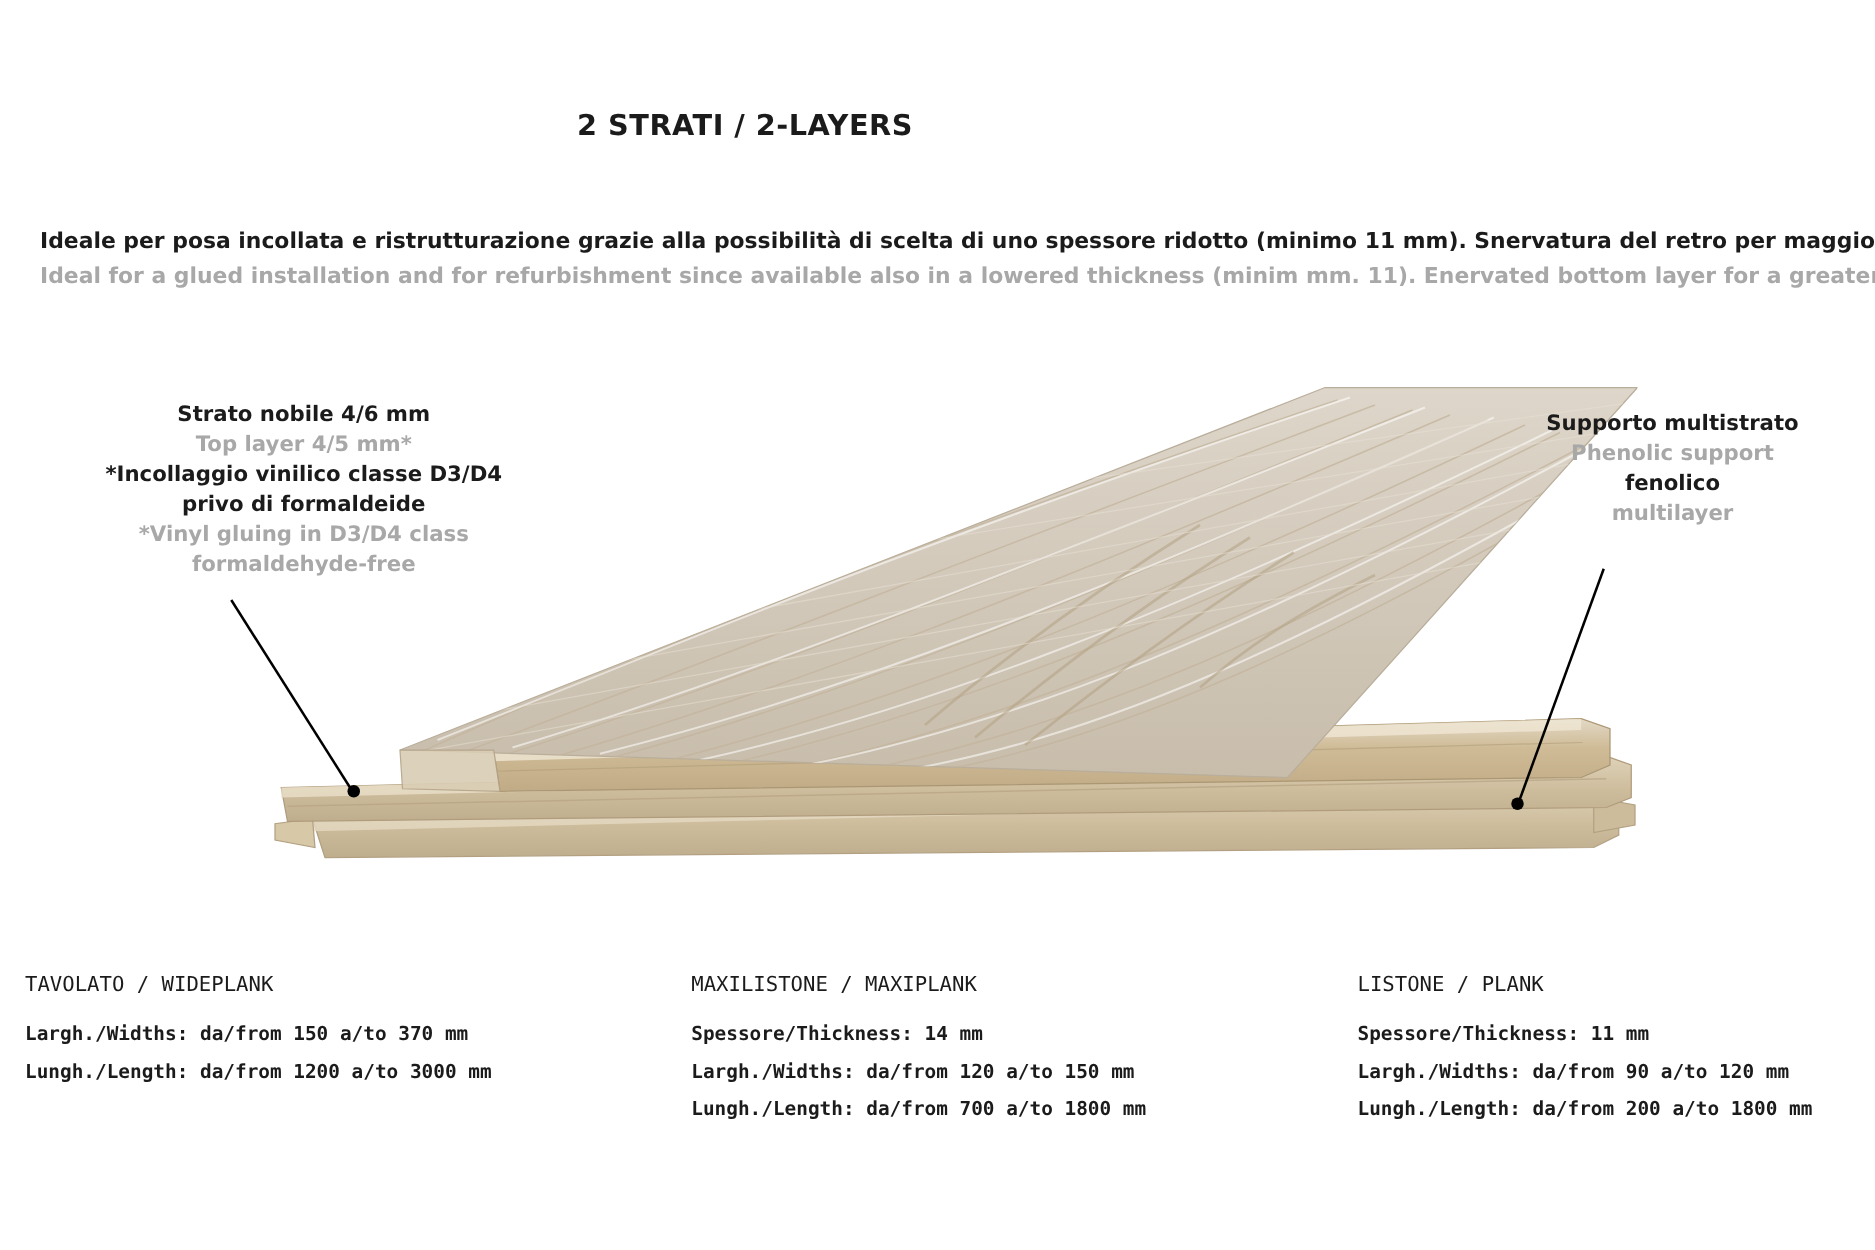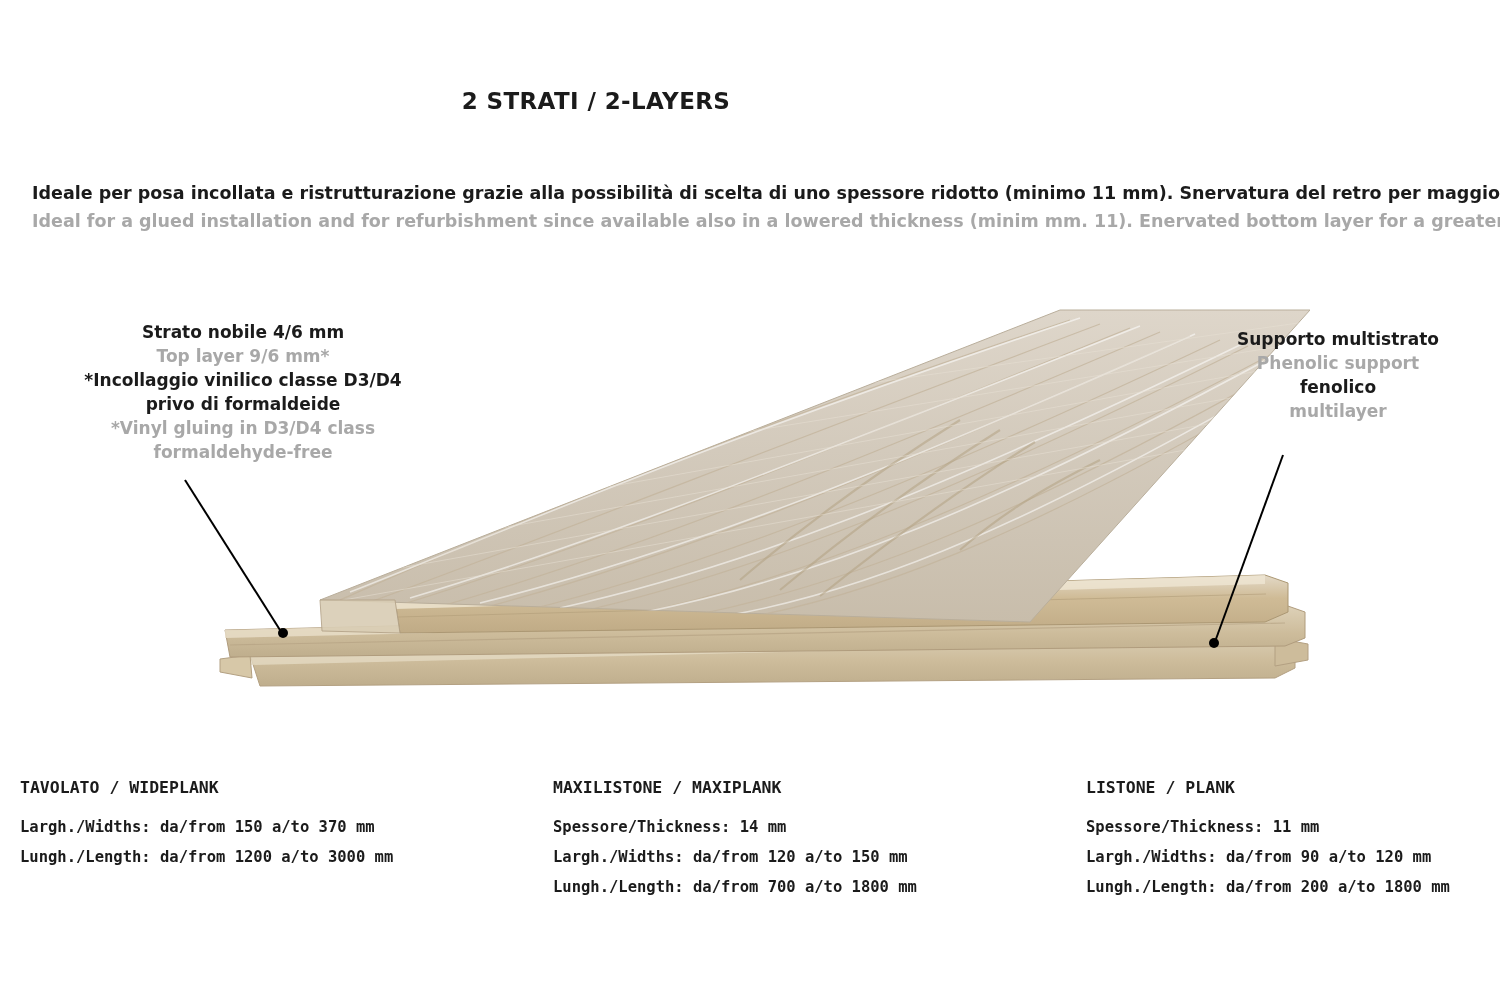--- a/index.html
+++ b/index.html
@@ -88,21 +88,21 @@
   
   #leaders { position: absolute; top: 0; left: 0; width: 1500px; height: 1000px; pointer-events: none; }
 
   
   .spec-col {
     position: absolute;
     top: 778px;
   }
   .spec-col .hdr {
     font-family: "DejaVu Sans Mono", monospace;
-    font-weight: bold;
+    font-weight: normal;
     font-size: 16.5px;
     color: #1b1b1b;
     letter-spacing: 0px;
     margin-bottom: 15px;
     white-space: nowrap;
   }
   .spec-col .row {
     font-family: "DejaVu Sans Mono", monospace;
     font-weight: bold;
     font-size: 15.5px;
@@ -229,21 +229,21 @@
 
   <svg id="leaders">
     <line x1="185" y1="480" x2="280" y2="630" stroke="#000000" stroke-width="2"></line>
     <circle cx="283" cy="633" r="5" fill="#000000"></circle>
     <line x1="1283" y1="455" x2="1216" y2="639" stroke="#000000" stroke-width="2"></line>
     <circle cx="1214" cy="643" r="5" fill="#000000"></circle>
   </svg>
 
   <div id="callout-left" class="callout">
     <div class="ln">Strato nobile 4/6 mm</div>
-    <div class="ln grey">Top layer 9/6 mm*</div>
+    <div class="ln grey">Top layer 4/5 mm*</div>
     <div class="ln">*Incollaggio vinilico classe D3/D4</div>
     <div class="ln">privo di formaldeide</div>
     <div class="ln grey">*Vinyl gluing in D3/D4 class</div>
     <div class="ln grey">formaldehyde-free</div>
   </div>
 
   <div id="callout-right" class="callout">
     <div class="ln">Supporto multistrato</div>
     <div class="ln grey">Phenolic support</div>
     <div class="ln">fenolico</div>

